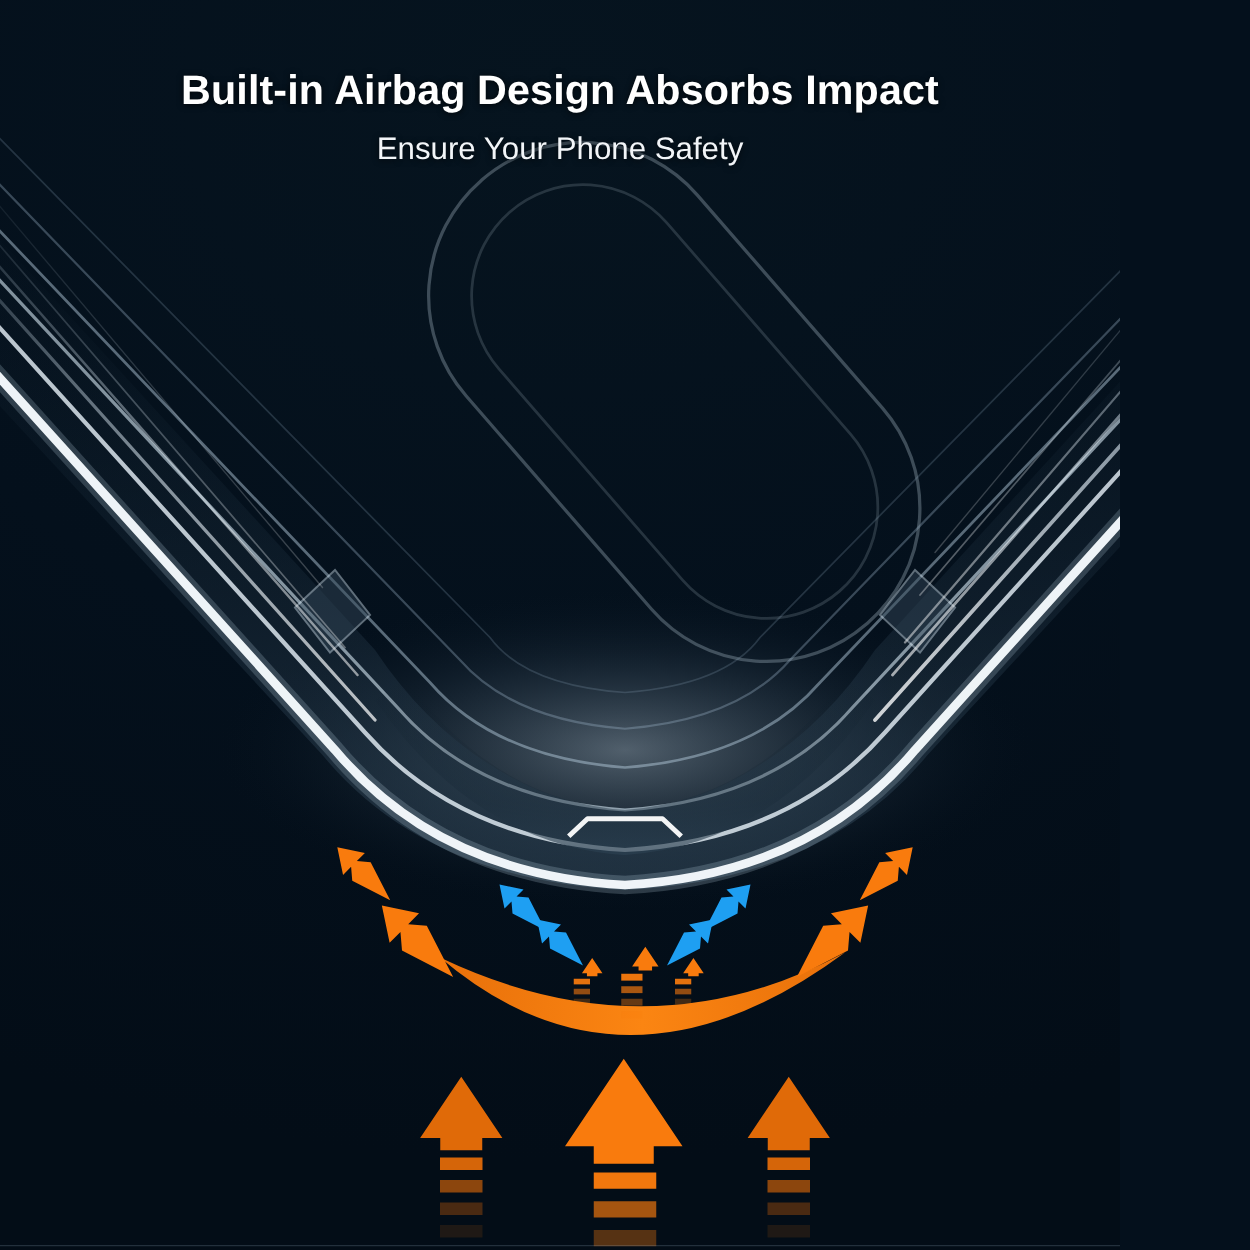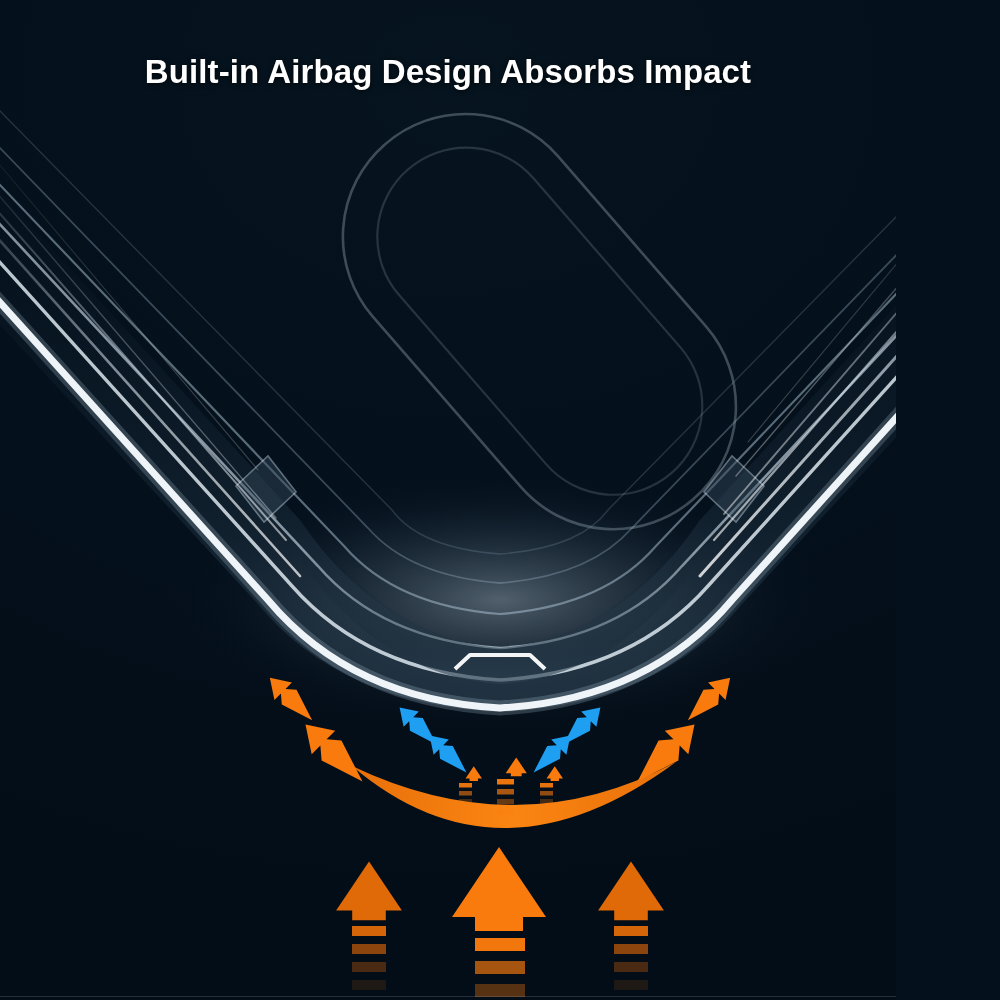--- a/index.html
+++ b/index.html
@@ -278,16 +278,17 @@
           <rect x="614" y="962" width="34" height="10" opacity="0.32"></rect>
           <rect x="614" y="980" width="34" height="10" opacity="0.13"></rect>
         </g>
       </g>
 
     </g>
   </svg>
 
   <div class="headings">
     <h1 class="title">Built-in Airbag Design Absorbs Impact</h1>
+    <p class="subtitle">Ensure Your Phone Safety</p>
   </div>
 
   <div class="bottom-rule"></div>
 </div>
 
 </body></html>

